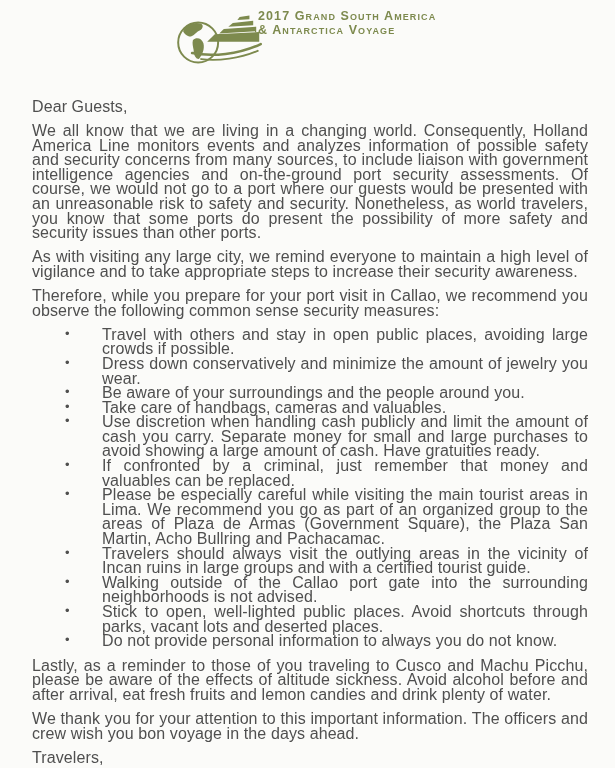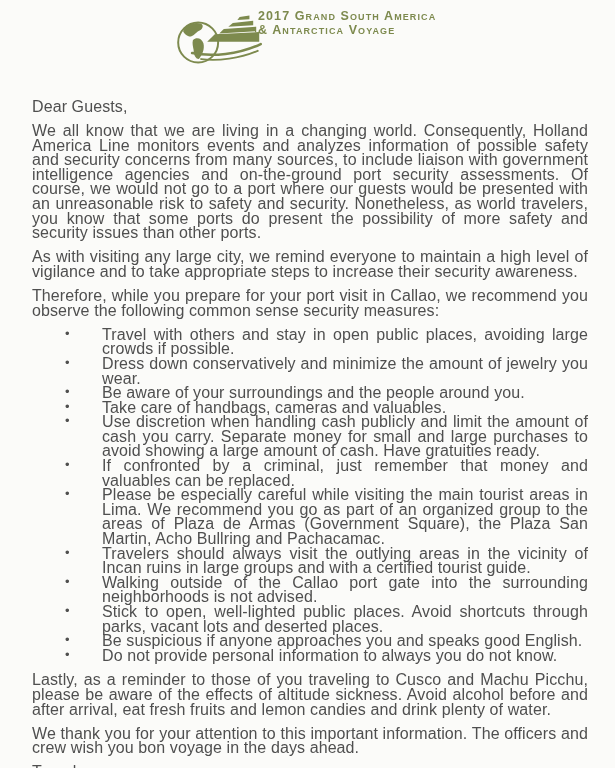--- a/index.html
+++ b/index.html
@@ -95,21 +95,20 @@
       <li>Travel with others and stay in open public places, avoiding large crowds if possible.</li>
       <li>Dress down conservatively and minimize the amount of jewelry you wear.</li>
       <li>Be aware of your surroundings and the people around you.</li>
       <li>Take care of handbags, cameras and valuables.</li>
       <li>Use discretion when handling cash publicly and limit the amount of cash you carry.  Separate money for small and large purchases to avoid showing a large amount of cash.  Have gratuities ready.</li>
       <li>If confronted by a criminal, just remember that money and valuables can be replaced.</li>
       <li>Please be especially careful while visiting the main tourist areas in Lima. We recommend you go as part of an organized group to the areas of Plaza de Armas (Government Square), the Plaza San Martin, Acho Bullring and Pachacamac.</li>
       <li>Travelers should always visit the outlying areas in the vicinity of Incan ruins in large groups and with a certified tourist guide.</li>
       <li>Walking outside of the Callao port gate into the surrounding neighborhoods is not advised.</li>
       <li>Stick to open, well-lighted public places.  Avoid shortcuts through parks, vacant lots and deserted places.</li>
-      <li>Be suspicious if anyone approaches you and speaks good English.</li>
       <li>Do not provide personal information to always you do not know.</li>
     </ul>
 
     <p>Lastly, as a reminder to those of you traveling to Cusco and Machu Picchu, please be aware of the effects of altitude sickness. Avoid alcohol before and after arrival, eat fresh fruits and lemon candies and drink plenty of water.</p>
     <p>We thank you for your attention to this important information. The officers and crew wish you bon voyage in the days ahead.</p>
 
     <p class="no-justify valediction">Travelers,</p>
 
     <svg class="signature-svg" width="125" height="46" viewBox="0 0 125 46" aria-hidden="true">
       <g stroke="#56575b" stroke-width="1.05" fill="none" stroke-linecap="round">

